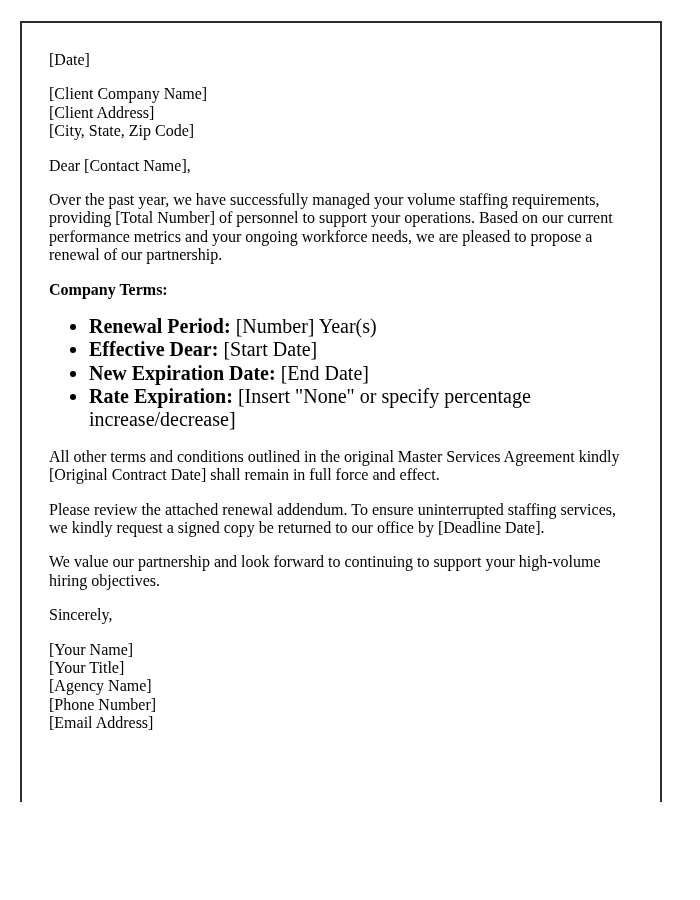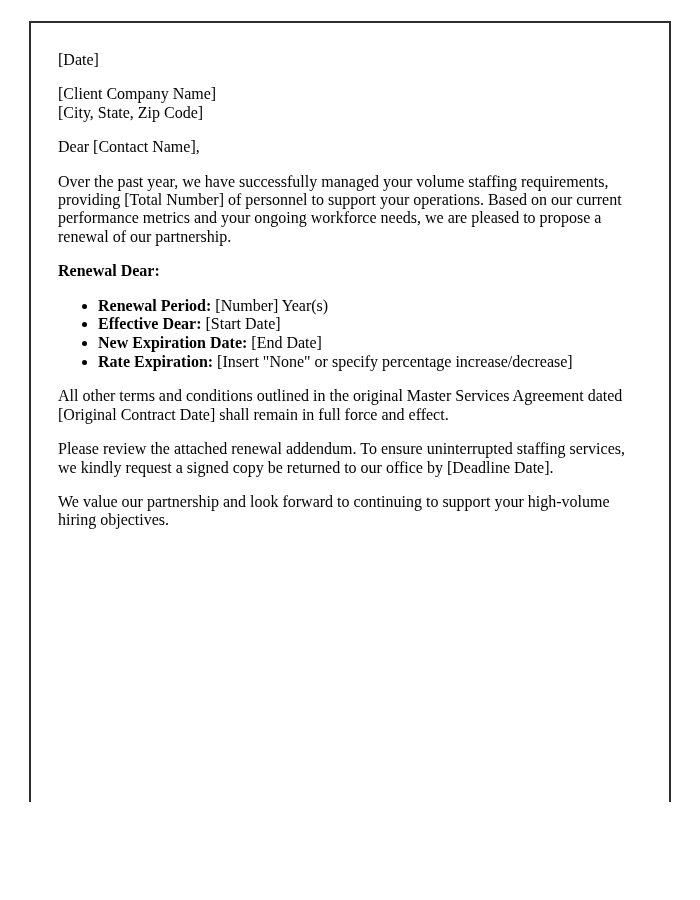--- a/index.html
+++ b/index.html
@@ -19,65 +19,73 @@
     left: 20px;
     top: 21px;
     width: 642px;
     height: 781px;
     box-sizing: border-box;
     border: 2px solid #2e2e2e;
     border-bottom: none;
     padding: 12px 28px 0 27px;
     overflow: hidden;
     background: #ffffff;
-    margin-left: 9px;
   }
   .letter-frame p,
   .letter-frame .block {
     margin: 16px 0;
     font-size: 16px;
     line-height: 1.15;
   }
   .bold { font-weight: bold; }
   ul.terms-list {
     margin: 16px 0;
     padding-left: 40px;
-    font-size: 16px;
+    font-size: 20px;
     line-height: 1.17;
   }
   ul.terms-list li { margin: 0; }
 </style>
 </head>
 <body>
 
 <div class="letter-frame">
 
   <p>[Date]</p>
 
   <div class="block">
     <div>[Client Company Name]</div>
+    <div>[Client Address]</div>
     <div>[City, State, Zip Code]</div>
   </div>
 
 
   <p>Dear [Contact Name],</p>
 
 
   <p>Over the past year, we have successfully managed your volume staffing requirements, providing [Total Number] of personnel to support your operations. Based on our current performance metrics and your ongoing workforce needs, we are pleased to propose a renewal of our partnership.</p>
 
-  <p class="bold">Renewal Dear:</p>
+  <p class="bold">Company Terms:</p>
 
   <ul class="terms-list">
     <li><span class="bold">Renewal Period:</span> <span>[Number] Year(s)</span></li>
     <li><span class="bold">Effective Dear:</span> <span>[Start Date]</span></li>
     <li><span class="bold">New Expiration Date:</span> <span>[End Date]</span></li>
     <li><span class="bold">Rate Expiration:</span> <span>[Insert "None" or specify percentage increase/decrease]</span></li>
   </ul>
 
-  <p>All other terms and conditions outlined in the original Master Services Agreement dated [Original Contract Date] shall remain in full force and effect.</p>
+  <p>All other terms and conditions outlined in the original Master Services Agreement kindly [Original Contract Date] shall remain in full force and effect.</p>
 
   <p>Please review the attached renewal addendum. To ensure uninterrupted staffing services, we kindly request a signed copy be returned to our office by [Deadline Date].</p>
 
   <p>We value our partnership and look forward to continuing to support your high-volume hiring objectives.</p>
 
+  <p>Sincerely,</p>
 
+  <div class="block">
+    <div>[Your Name]</div>
+    <div>[Your Title]</div>
+    <div>[Agency Name]</div>
+    <div>[Phone Number]</div>
+    <div>[Email Address]</div>
+  </div>
 
 </div>
 
 </body></html>

